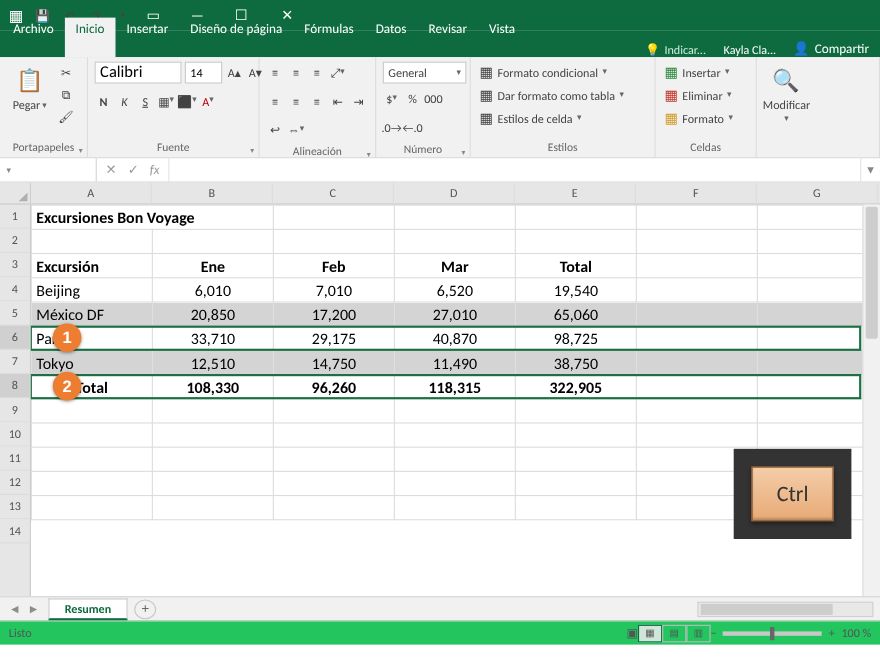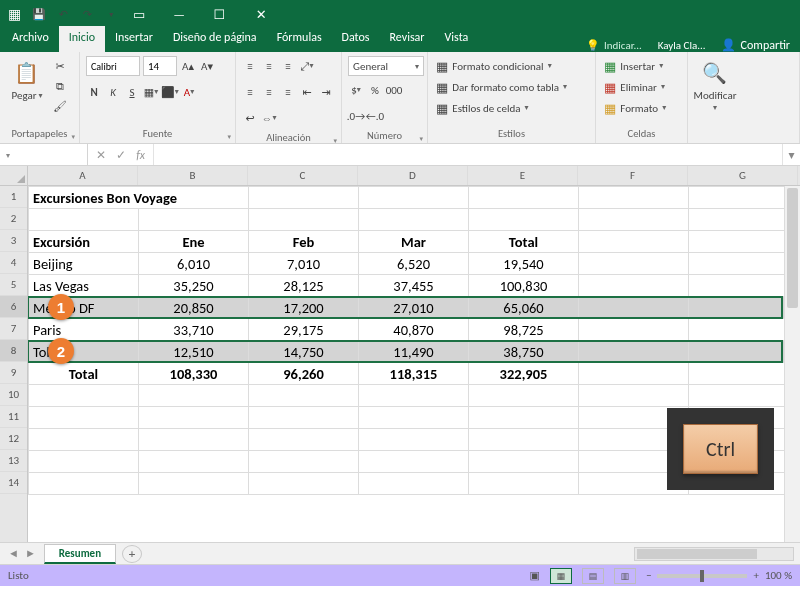--- a/index.html
+++ b/index.html
@@ -9,42 +9,42 @@
   .titlebar { height: 28px; background: #0d6b3f; color: #fff; display: flex; align-items: center; font-size: 12px; }
   .titlebar .left { display: flex; align-items: center; gap: 10px; padding-left: 8px; }
   .titlebar .qat { display: flex; gap: 8px; opacity: .9; }
   .titlebar .title { flex: 1; text-align: center; overflow: hidden; text-overflow: ellipsis; white-space: nowrap; }
   .titlebar .winbtns { display: flex; }
   .titlebar .winbtn { width: 40px; height: 28px; display: flex; align-items: center; justify-content: center; font-size: 13px; }
   .titlebar .winbtn:last-child { width: 44px; }
 
   
   .tabs { height: 24px; background: #0d6b3f; color: #fff; display: flex; align-items: flex-end; font-size: 12px; padding: 0 2px; }
-  .tab { padding: 4px 10px 8px; cursor: pointer; }
+  .tab { padding: 4px 10px 18px; cursor: pointer; }
   .tab.file { background: transparent; }
   .tab.active { background: #f1f1f1; color: #0d6b3f; }
   .tabs .spacer { flex: 1; }
   .tellme { color: #cdeedd; padding: 0 8px; font-size: 11px; display: flex; align-items: center; gap:4px;}
   .account { padding: 0 8px; font-size: 11px; }
   .share { padding: 0 8px; display: flex; align-items: center; gap:4px;}
 
   
   .ribbon { height: 92px; background: #f1f1f1; border-bottom: 1px solid #d4d4d4; display: flex; font-size: 11px; color: #444; }
   .group { border-right: 1px solid #dcdcdc; padding: 4px 6px 1px; display: flex; flex-direction: column; justify-content: space-between; position: relative; }
   .group .body { display: flex; align-items: flex-start; gap: 4px; flex: 1; }
   .group .label { text-align: center; font-size: 10.5px; color: #666; padding: 1px 0 2px; position: relative; }
   .group .label::after { content: "▾"; position: absolute; right: -2px; bottom: 1px; font-size: 7px; color: #888; }
   .group.no-pop .label::after { display:none; }
 
   .bigbtn { width: 42px; display: flex; flex-direction: column; align-items: center; gap: 2px; padding-top:2px;}
   .bigbtn .ic { width: 30px; height: 30px; display: flex; align-items:center; justify-content:center; font-size: 20px; }
   .bigbtn .txt { font-size: 11px; text-align: center; line-height: 1.05; }
   .mini { width: 16px; height: 16px; display: inline-flex; align-items:center; justify-content:center; font-size:11px; color:#444; }
 
-  .fontname { width: 54px; height: 20px; border: 1px solid #c8c8c8; background:#fff; font-size: 10px; padding: 1px 4px; }
+  .fontname { width: 79px; height: 20px; border: 1px solid #c8c8c8; background:#fff; font-size: 15px; padding: 1px 4px; }
   .fontsize { width: 34px; height: 20px; border: 1px solid #c8c8c8; background:#fff; font-size: 11px; padding: 1px 4px; }
   .row { display: flex; align-items: center; gap: 3px; margin-bottom: 2px; height: 20px;}
   .col { display:flex; flex-direction:column; }
   .dd::after { content:" ▾"; font-size:8px; color:#666; position: relative; top:-1px;}
 
   .midbtn { display:flex; align-items:center; gap:4px; height:20px; padding: 0 2px; }
   .midbtn .ic { font-size: 13px; }
 
   .dropdown { height: 20px; border: 1px solid #c8c8c8; background:#fff; font-size: 11px; padding: 1px 4px; display:flex; align-items:center; justify-content:space-between; gap:6px; }
   .dropdown::after { content:"▾"; font-size:8px; color:#666; }
@@ -81,21 +81,21 @@
   
   .sheettabs { height: 22px; background:#f1f1f1; border-top: 1px solid #d4d4d4; display:flex; align-items:center; font-size:11px;}
   .stnav { display:flex; gap:6px; padding:0 8px; color:#8c8c8c;}
   .stab { padding: 2px 14px; background:#fff; border:1px solid #c8c8c8; border-bottom:2px solid #0d6b3f; color:#0d6b3f; font-weight:600;}
   .addsheet { width:20px; text-align:center; color:#666; margin-left:6px; border:1px solid #c8c8c8; border-radius:50%; line-height:16px; font-size:13px;}
   .sheettabs .sp { flex:1; }
   .hscroll { width: 160px; height:14px; background:#e8e8e8; margin: 0 6px; position:relative; border:1px solid #d0d0d0;}
   .hscroll .thumb{position:absolute; left:2px; top:1px; bottom:1px; width:120px; background:#cdcdcd;}
 
   
-  .status { height: 22px; background:#c4b5fd; border-top:1px solid #d4d4d4; display:flex; align-items:center; font-size:11px; color:#555; padding: 0 8px; gap:10px;}
+  .status { height: 22px; background:#22c55e; border-top:1px solid #d4d4d4; display:flex; align-items:center; font-size:11px; color:#555; padding: 0 8px; }
   .status .sp{flex:1;}
   .viewbtn{ width:22px; height:16px; border:1px solid #bcbcbc; display:flex;align-items:center;justify-content:center; font-size:9px;}
   .viewbtn.on{ background:#cfe6d8; border-color:#0d6b3f;}
   .zoom { display:flex; align-items:center; gap:6px;}
   .ztrack{ width:90px; height:4px; background:#c8c8c8; position:relative; }
   .ztrack .zthumb{ position:absolute; left:43px; top:-4px; width:4px; height:12px; background:#666;}
 
   
   .callout { position:absolute; width:26px; height:26px; border-radius:50%; background:#ed7d31; color:#fff; font-weight:bold; display:flex; align-items:center; justify-content:center; font-size:15px; box-shadow: 0 1px 3px rgba(0,0,0,.4); z-index:20; font-family:"Segoe UI",sans-serif;}
   .ctrlkey { position:absolute; right:26px; bottom:52px; background:#333; padding:16px; z-index:15;}
@@ -342,29 +342,20 @@
         </tr>
         <tr>
           <td>Beijing</td>
           <td class="r">6,010</td>
           <td class="r">7,010</td>
           <td class="r">6,520</td>
           <td class="r">19,540</td>
           <td></td>
               <td></td>
         </tr>
-        <tr>
-          <td>Las Vegas</td>
-          <td class="r">35,250</td>
-          <td class="r">28,125</td>
-          <td class="r">37,455</td>
-          <td class="r">100,830</td>
-          <td></td>
-              <td></td>
-        </tr>
         <tr class="selrow">
           <td>México DF</td>
           <td class="r">20,850</td>
           <td class="r">17,200</td>
           <td class="r">27,010</td>
           <td class="r">65,060</td>
           <td></td>
               <td></td>
         </tr>
         <tr>

